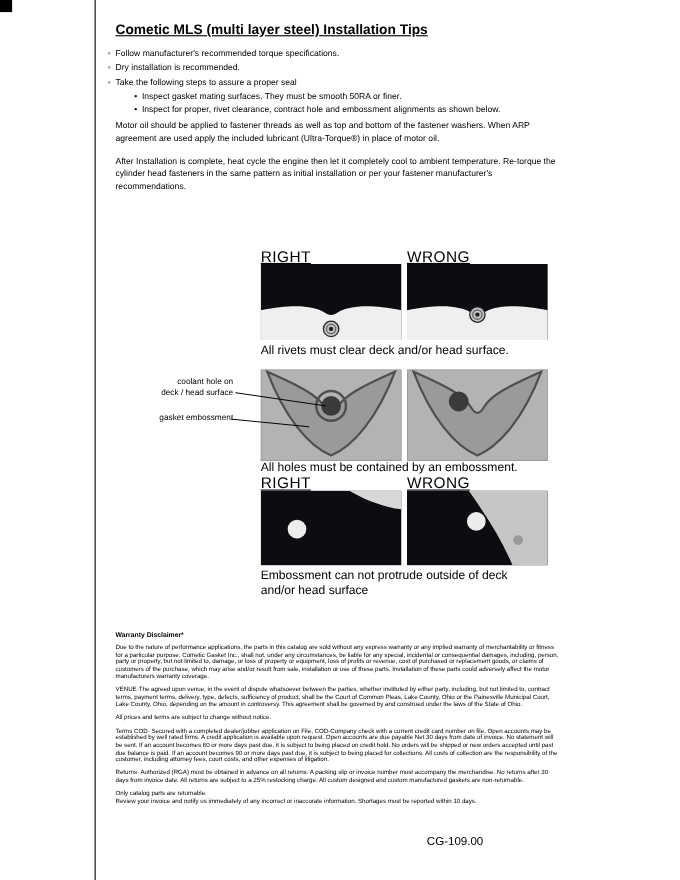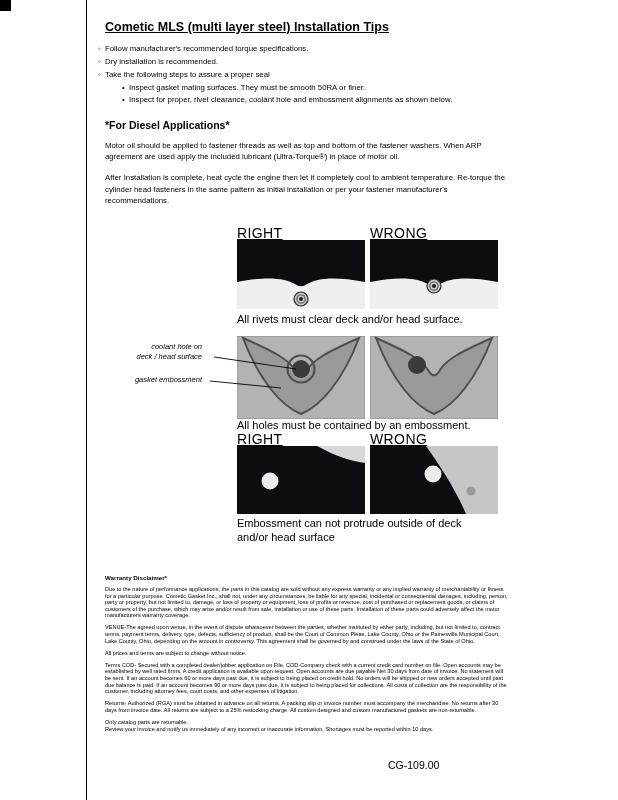--- a/index.html
+++ b/index.html
@@ -16,21 +16,21 @@
   .sub-bullet{display:flex;margin:0 0 3.5px 17px;font-size:7.8px;line-height:1.2;}
   .sub-bullet .marker{flex:0 0 7px;}
 
   .diesel{font-size:10.5px;font-weight:700;margin:14px 0 9px 0;}
   p.body{font-size:7.8px;line-height:1.5;margin:0 0 9px 0;}
   p.note{font-size:7.8px;line-height:1.4;margin:1px 0 0 0;}
 
   .fig-label{position:absolute;width:128px;text-align:left;font-size:14px;letter-spacing:.4px;text-decoration:underline;}
   .panel{position:absolute;display:block;}
   .fig-caption{position:absolute;left:237px;font-size:11px;line-height:1.3;}
-  .callout{position:absolute;left:108px;width:94px;text-align:right;font-size:7.5px;line-height:1.3;font-style:italic;}
+  .callout{position:absolute;left:118px;width:94px;text-align:right;font-size:7.5px;line-height:1.3;}
   .callout-lines{position:absolute;left:0;top:336px;pointer-events:none;}
 
   .warranty{position:absolute;left:105px;top:574px;width:404px;}
   .warranty h3{font-size:6.2px;font-weight:700;margin:0 0 5px 0;}
   .warranty p{font-size:5.6px;line-height:1.18;margin:0 0 5.5px 0;}
   .warranty p.tight{margin:0;}
 
   .footer{position:absolute;left:388px;top:759px;font-size:10.5px;}
 </style>
 </head>
@@ -54,24 +54,23 @@
     <div class="bullet">
       <span class="marker">◦</span>
       <span>Take the following steps to assure a proper seal</span>
     </div>
     <div class="sub-bullet">
       <span class="marker">•</span>
       <span>Inspect gasket mating surfaces.  They must be smooth 50RA or finer.</span>
     </div>
     <div class="sub-bullet">
       <span class="marker">•</span>
-      <span>Inspect for proper, rivet clearance, coolant hole and embossment alignments as shown below.</span>
+      <span>Inspect for proper, rivet clearance, contract hole and embossment alignments as shown below.</span>
     </div>
 
-    <h2 class="diesel">*For Diesel Applications*</h2>
     <p class="body">Motor oil should be applied to fastener threads as well as top and bottom of the fastener washers. When ARP agreement are used apply the included lubricant (Ultra-Torque®) in place of motor oil.</p>
     <p class="body">After Installation is complete, heat cycle the engine then let it completely cool to ambient temperature. Re-torque the cylinder head fasteners in the same pattern as initial installation or per your fastener manufacturer's recommendations.</p>
   </div>
 
   <div class="fig-label" style="left:237px;top:225px">RIGHT</div>
   <div class="fig-label" style="left:370px;top:225px">WRONG</div>
 
   <svg class="panel" style="left:237px;top:240px" width="128" height="69">
     <rect width="128" height="69" fill="#0c0c11"></rect>
     <path d="M0,69 L0,42 C30,36 48,38 58,44 C62,47 66,47 70,44 C80,38 98,36 128,42 L128,69 Z" fill="#efefef"></path>

